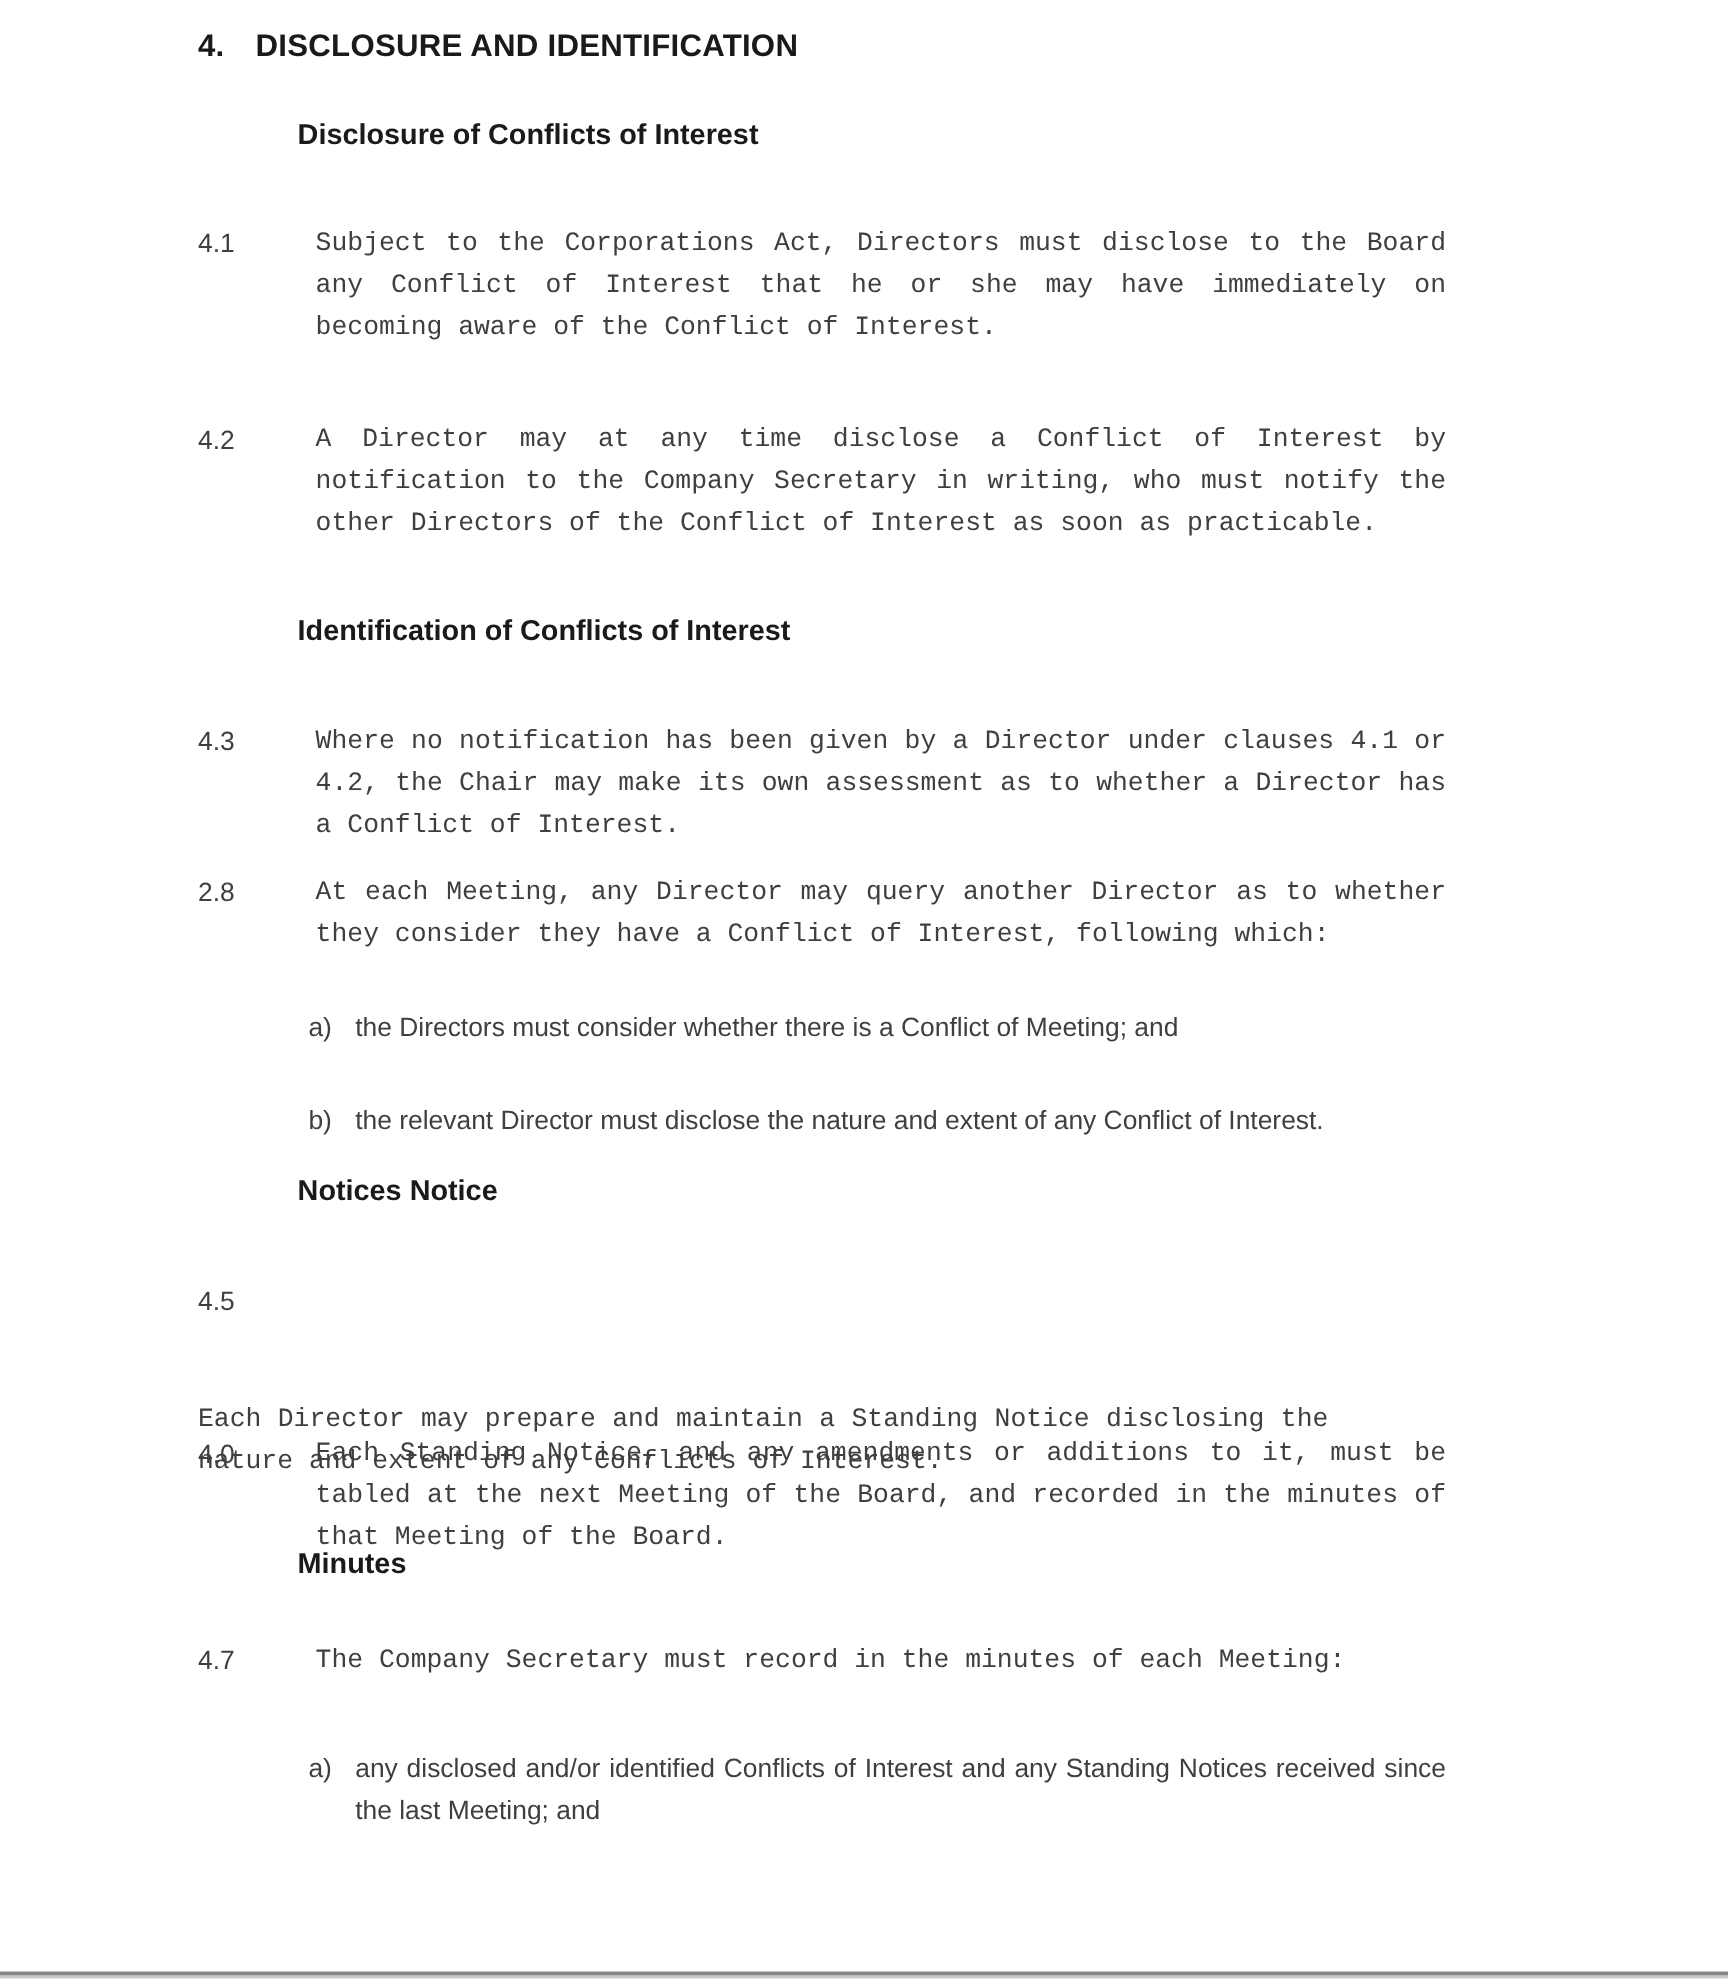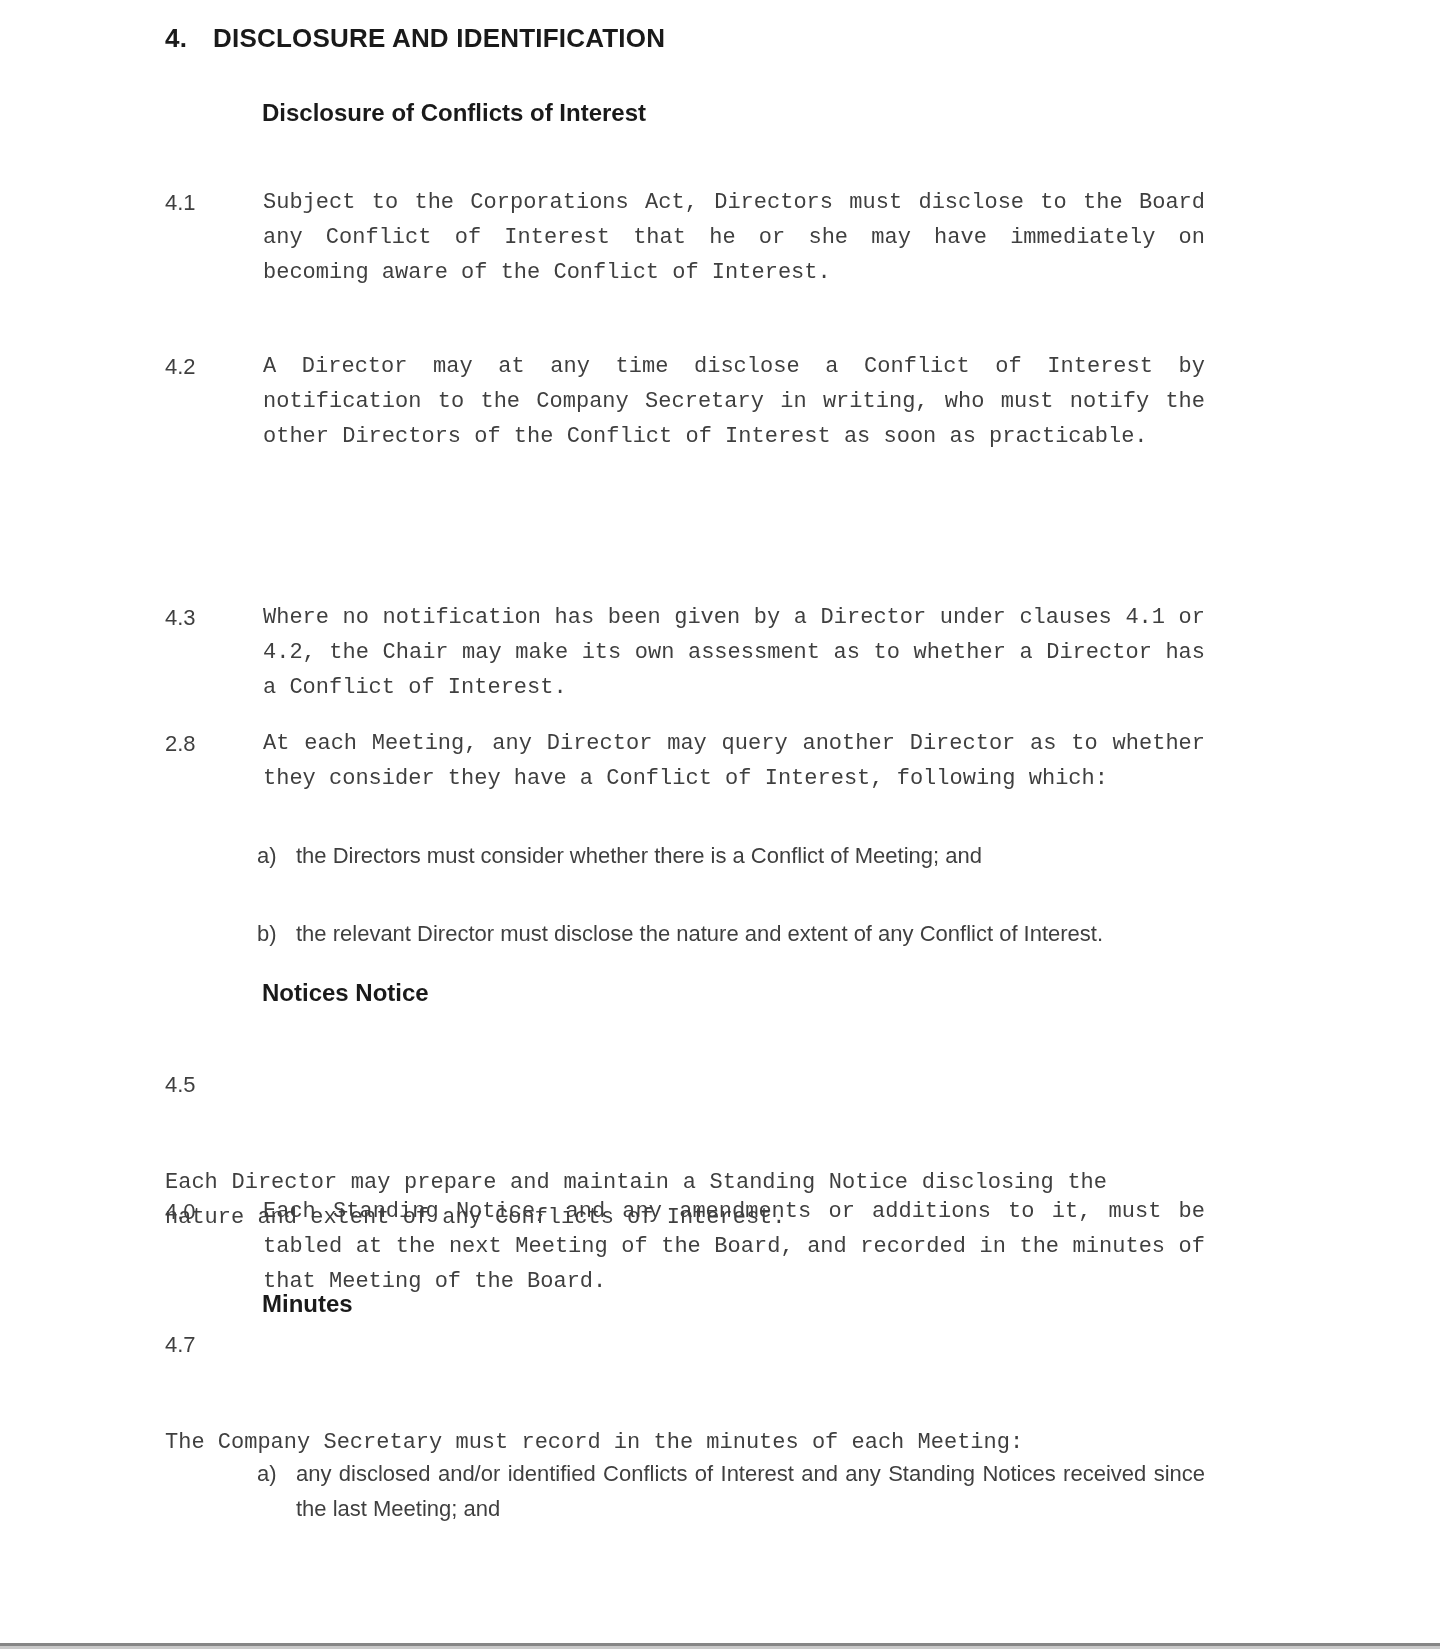--- a/index.html
+++ b/index.html
@@ -19,21 +19,21 @@
     display: flex;
     color: #1a1a1a;
     font-weight: 700;
     font-size: 26px;
     letter-spacing: 0.2px;
     line-height: 32px;
   }
   .h1 .h1-num { width: 48px; flex: 0 0 48px; }
   .subheading {
     position: absolute;
-    left: 262px;
+    left: 248px;
     color: #1a1a1a;
     font-weight: 700;
     font-size: 24px;
     line-height: 32px;
   }
   .clause {
     position: absolute;
     left: 165px;
     width: 1040px;
     display: flex;
@@ -68,21 +68,21 @@
   .pos-c42  { top: 349px; }
   .pos-sub2 { top: 510px; }
   .pos-c43  { top: 600px; }
   .pos-c44  { top: 726px; }
   .pos-la   { top: 838px; }
   .pos-lb   { top: 916px; }
   .pos-sub3 { top: 977px; }
   .pos-c45  { top: 1067px; flex-direction: column; }
   .pos-c46  { top: 1194px; }
   .pos-sub4 { top: 1288px; }
-  .pos-c47  { top: 1327px; flex-direction: column; }
+  .pos-c47  { top: 1366px; }
   .pos-la2  { top: 1456px; }
 </style>
 </head>
 <body>
 
 <div class="page">
 
   <div class="h1">
     <span class="h1-num">4.</span>
     <span class="h1-title">DISCLOSURE AND IDENTIFICATION</span>
@@ -93,20 +93,21 @@
   <div class="clause pos-c41">
     <span class="clause-num">4.1</span>
     <span class="clause-text">Subject to the Corporations Act, Directors must disclose to the Board any Conflict of Interest that he or she may have immediately on becoming aware of the Conflict of Interest.</span>
   </div>
 
   <div class="clause pos-c42">
     <span class="clause-num">4.2</span>
     <span class="clause-text">A Director may at any time disclose a Conflict of Interest by notification to the Company Secretary in writing, who must notify the other Directors of the Conflict of Interest as soon as practicable.</span>
   </div>
 
+  <div class="subheading pos-sub2">Identification of Conflicts of Interest</div>
 
   <div class="clause pos-c43">
     <span class="clause-num">4.3</span>
     <span class="clause-text">Where no notification has been given by a Director under clauses 4.1 or 4.2, the Chair may make its own assessment as to whether a Director has a Conflict of Interest.</span>
   </div>
 
   <div class="clause pos-c44">
     <span class="clause-num">2.8</span>
     <span class="clause-text">At each Meeting, any Director may query another Director as to whether they consider they have a Conflict of Interest, following which:</span>
   </div>

